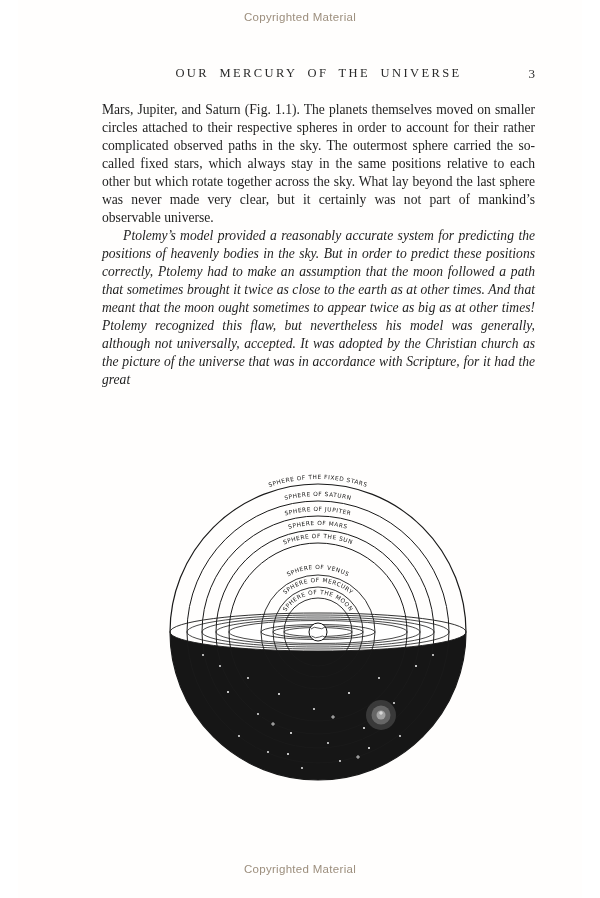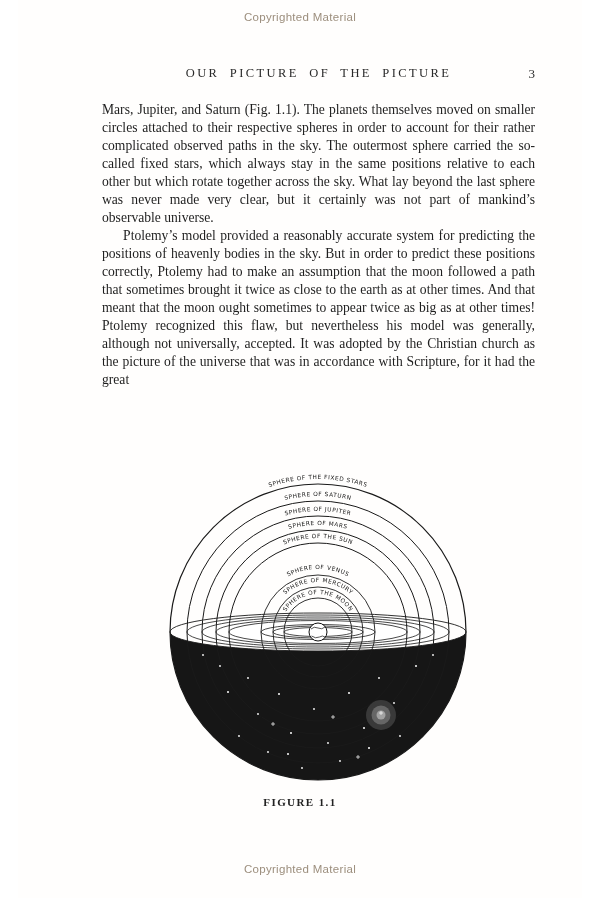--- a/index.html
+++ b/index.html
@@ -22,21 +22,21 @@
   }
   .header .pageno {
     position:absolute; right:0; top:0; letter-spacing:0; word-spacing:0;
     font-size:13px;
   }
   .bodytext {
     position:absolute; top:101px; left:84px; width:433px;
     font-size:13.6px; line-height:18px; text-align:justify;
   }
   .bodytext p { margin:0; }
-  .bodytext p.indented { text-indent:1.55em; }
+  .bodytext p.indented { text-indent:1.55em;font-style:italic; }
   .figure {
     position:absolute; top:452px; left:0; width:600px; text-align:center;
   }
   .figure svg { display:block; margin:0 auto; }
   .caption {
     position:absolute; top:796px; left:0; width:100%; text-align:center;
     font-size:11px; font-weight:bold; letter-spacing:1.4px; color:#222;
   }
   .sphere-label {
     font-family:"DejaVu Sans", sans-serif; font-size:5.8px;
@@ -44,21 +44,21 @@
   }
 </style>
 </head>
 <body>
 
 <div class="page">
 
   <div class="notice top">Copyrighted Material</div>
 
   <div class="header">
-    <span>OUR PICTURE OF THE PICTURE</span>
+    <span>OUR MERCURY OF THE UNIVERSE</span>
     <span class="pageno">3</span>
   </div>
 
   <div class="bodytext">
     <p>Mars, Jupiter, and Saturn (Fig. 1.1). The planets themselves moved on smaller circles attached to their respective spheres in order to account for their rather complicated observed paths in the sky. The outermost sphere carried the so-called fixed stars, which always stay in the same positions relative to each other but which rotate together across the sky. What lay beyond the last sphere was never made very clear, but it certainly was not part of mankind’s observable universe.</p>
     <p class="indented">Ptolemy’s model provided a reasonably accurate system for predicting the positions of heavenly bodies in the sky. But in order to predict these positions correctly, Ptolemy had to make an assumption that the moon followed a path that sometimes brought it twice as close to the earth as at other times. And that meant that the moon ought sometimes to appear twice as big as at other times! Ptolemy recognized this flaw, but nevertheless his model was generally, although not universally, accepted. It was adopted by the Christian church as the picture of the universe that was in accordance with Scripture, for it had the great</p>
   </div>
 
   <div class="figure">
     <svg width="380" height="340" viewBox="0 0 380 340">
@@ -162,17 +162,16 @@
         <text class="sphere-label" text-anchor="middle">
           <textPath href="#lp6" startOffset="50%">SPHERE OF MERCURY</textPath>
         </text>
         <text class="sphere-label" text-anchor="middle">
           <textPath href="#lp7" startOffset="50%">SPHERE OF THE MOON</textPath>
         </text>
       </g>
     </svg>
   </div>
 
-  <div class="caption">FIGURE 1.1</div>
 
   <div class="notice bottom">Copyrighted Material</div>
 
 </div>
 
 </body></html>

